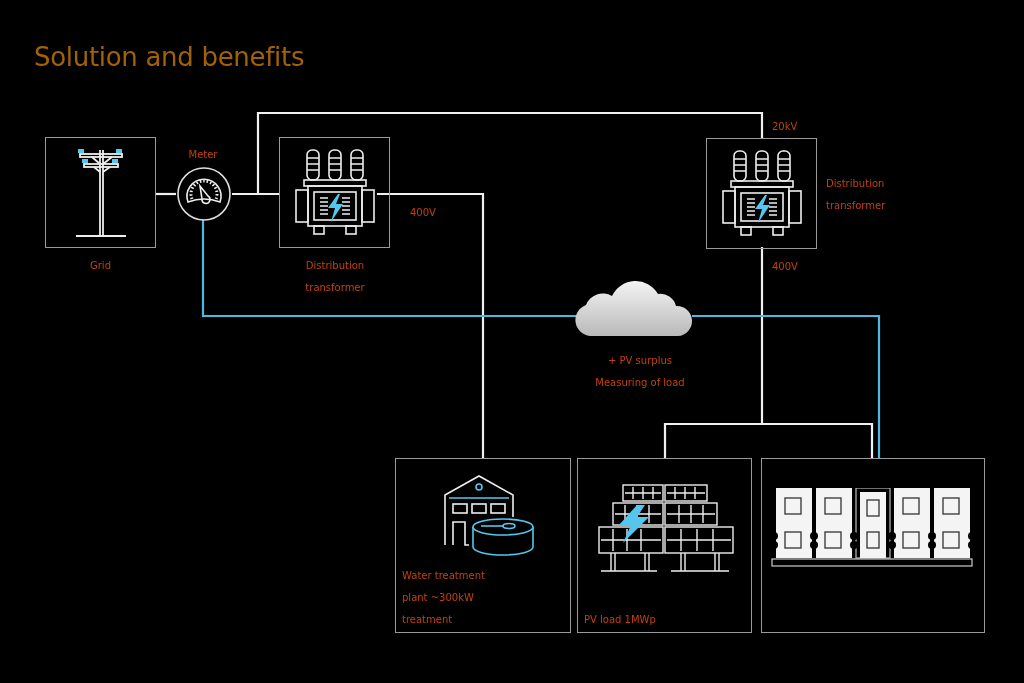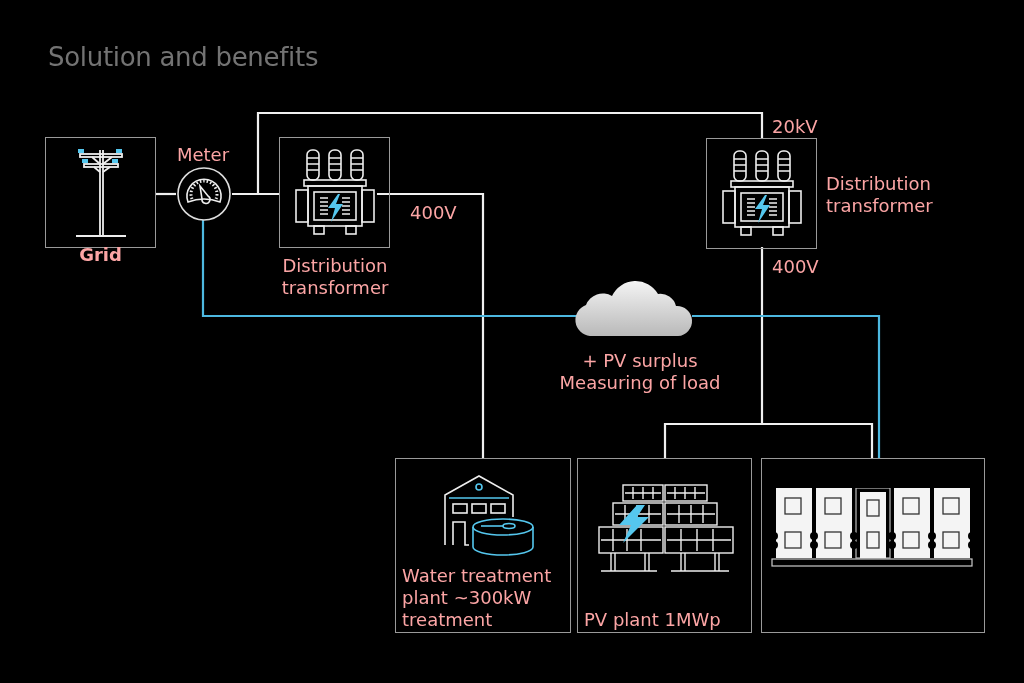--- a/index.html
+++ b/index.html
@@ -1,19 +1,19 @@
 <!DOCTYPE html>
 <html><head>
 <meta charset="utf-8">
 <style>
   html, body { margin: 0; padding: 0; background: #000; }
   body { width: 1024px; height: 683px; position: relative; overflow: hidden;
          font-family: "DejaVu Sans", "Liberation Sans", sans-serif; color: #e6e6e6; }
-  .title { position: absolute; left: 48px; top: 42px; font-size: 26px; color: #737373; letter-spacing: -0.3px; }
-  .lbl { position: absolute; font-size: 18px; color: #fca5a5; line-height: 22px; white-space: nowrap; }
+  .title { position: absolute; left: 34px; top: 42px; font-size: 26px; color: #a16207; letter-spacing: -0.3px; }
+  .lbl { position: absolute; font-size: 10px; color: #c2410c; line-height: 22px; white-space: nowrap; }
   .center { text-align: center; }
   .box { position: absolute; border: 1.5px solid #9a9a9a; box-sizing: border-box; }
   svg.wires { position: absolute; left: 0; top: 0; }
   .icon { position: absolute; }
 </style>
 </head>
 <body>
 
 <div class="title">Solution and benefits</div>
 
@@ -44,21 +44,21 @@
     <path d="M22 13 L30 20 M42 13 L33 20 M24 23 L30 28 M40 23 L33 28"></path>
     <line x1="6" y1="92" x2="56" y2="92"></line>
   </g>
   <g fill="#55c7ee">
     <rect x="8" y="5" width="6" height="4"></rect>
       <rect x="46" y="5" width="6" height="4"></rect>
     <rect x="12" y="15" width="6" height="4"></rect>
       <rect x="42" y="15" width="6" height="4"></rect>
   </g>
 </svg>
-<div class="lbl center" style="left:45px;top:244px;width:111px;font-weight:bold;">Grid</div>
+<div class="lbl center" style="left:45px;top:255px;width:111px;">Grid</div>
 
 <div class="lbl center" style="left:164px;top:144px;width:78px;">Meter</div>
 <svg class="icon" style="left:175px;top:166px" width="58" height="56" viewBox="0 0 58 56">
   <circle cx="29" cy="28" r="26" fill="#000" stroke="#ddd" stroke-width="1.6"></circle>
   <path d="M13 36 A17 17 0 1 1 45 36 Q29 30 13 36 Z" fill="none" stroke="#eee" stroke-width="1.6"></path>
   <path d="M17 33 A13 13 0 1 1 41 33" fill="none" stroke="#eee" stroke-width="3" stroke-dasharray="1.5 2"></path>
   <path d="M25 20 L33 30 A4 4 0 1 1 27 33 Z" fill="none" stroke="#eee" stroke-width="1.6"></path>
 </svg>
 
 <div class="box" style="left:279px;top:137px;width:111px;height:111px;"></div>
@@ -158,21 +158,21 @@
     <rect x="6" y="44" width="64" height="26"></rect>
       <rect x="72" y="44" width="68" height="26"></rect>
     <path d="M40 4 V16 M50 4 V16 M60 4 V16 M82 4 V16 M92 4 V16 M102 4 V16 M32 10 H68 M74 10 H112"></path>
     <path d="M32 22 V40 M44 22 V40 M56 22 V40 M86 22 V40 M98 22 V40 M110 22 V40 M22 31 H68 M74 31 H122"></path>
     <path d="M20 46 V68 M34 46 V68 M48 46 V68 M88 46 V68 M104 46 V68 M120 46 V68 M8 57 H68 M74 57 H138"></path>
     <path d="M18 70 V88 M22 70 V88 M52 70 V88 M56 70 V88 M88 70 V88 M92 70 V88 M122 70 V88 M126 70 V88"></path>
     <path d="M8 88 H64 M78 88 H136"></path>
   </g>
   <path d="M44 22 L26 42 H38 L30 60 L56 34 H44 L52 22 Z" fill="#55c7ee"></path>
 </svg>
-<div class="lbl" style="left:584px;top:609px;">PV plant 1MWp</div>
+<div class="lbl" style="left:584px;top:609px;">PV load 1MWp</div>
 
 <div class="box" style="left:761px;top:458px;width:224px;height:175px;"></div>
 <svg class="icon" style="left:770px;top:488px" width="204" height="82" viewBox="0 0 204 82">
   <g fill="#f4f4f4">
     <rect x="6" y="0" width="36" height="70"></rect>
       <rect x="46" y="0" width="36" height="70"></rect>
     <rect x="86" y="0" width="34" height="70" fill="none" stroke="#bbb" stroke-width="1.2"></rect>
     <rect x="90" y="4" width="26" height="66"></rect>
     <rect x="124" y="0" width="36" height="70"></rect>
       <rect x="164" y="0" width="36" height="70"></rect>

